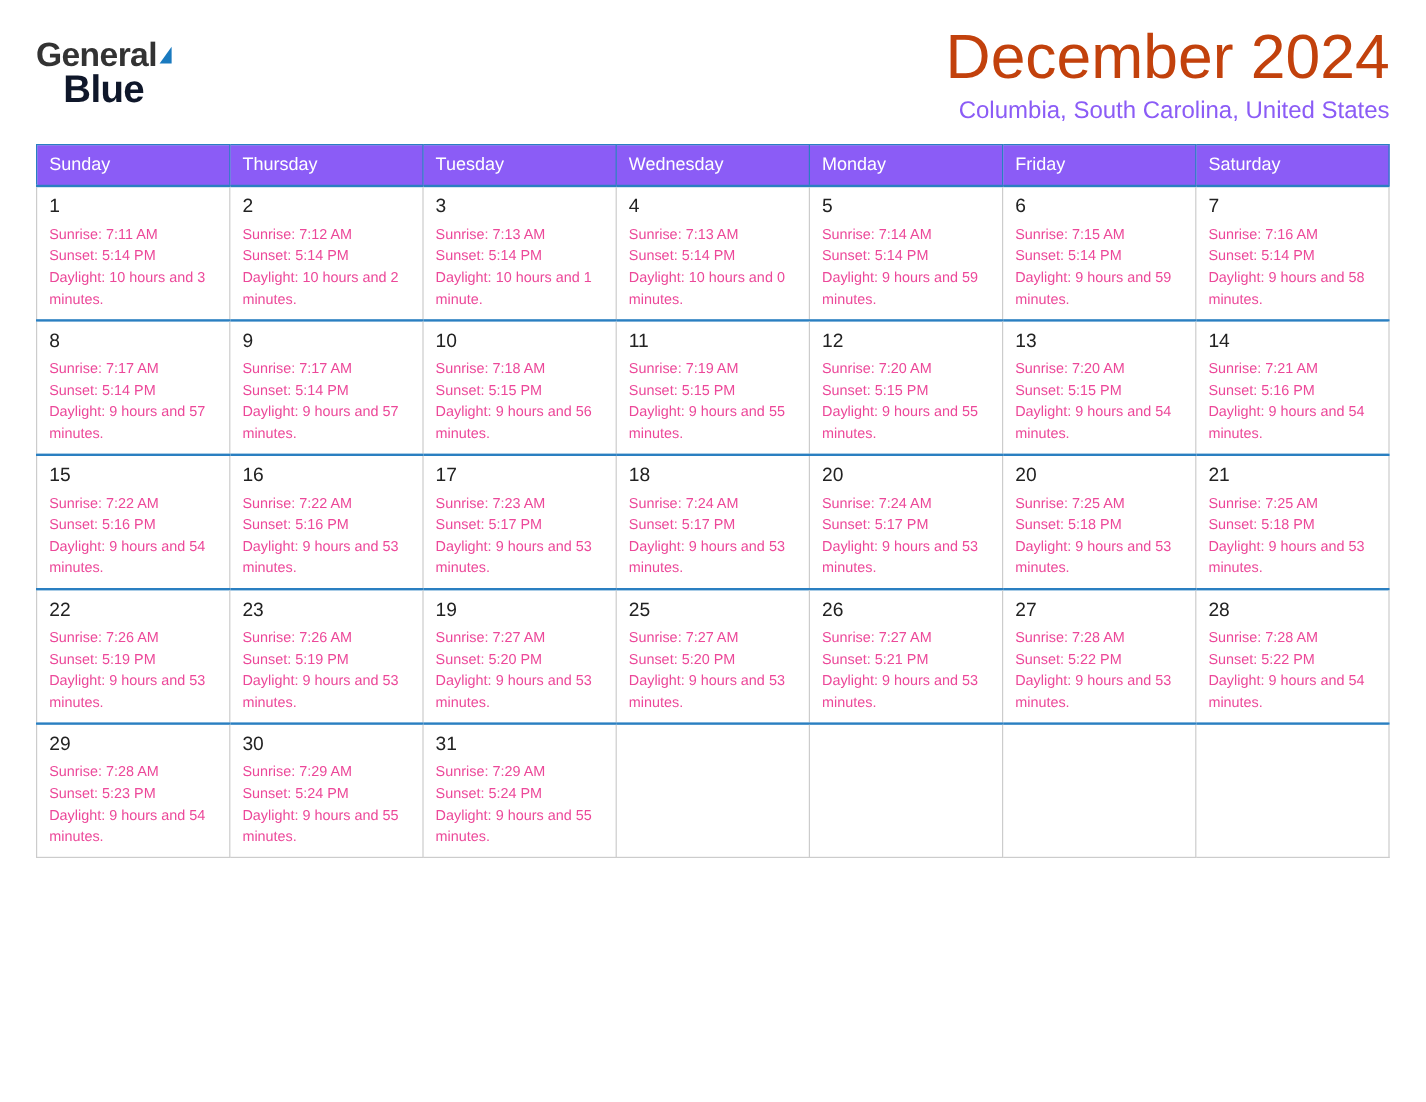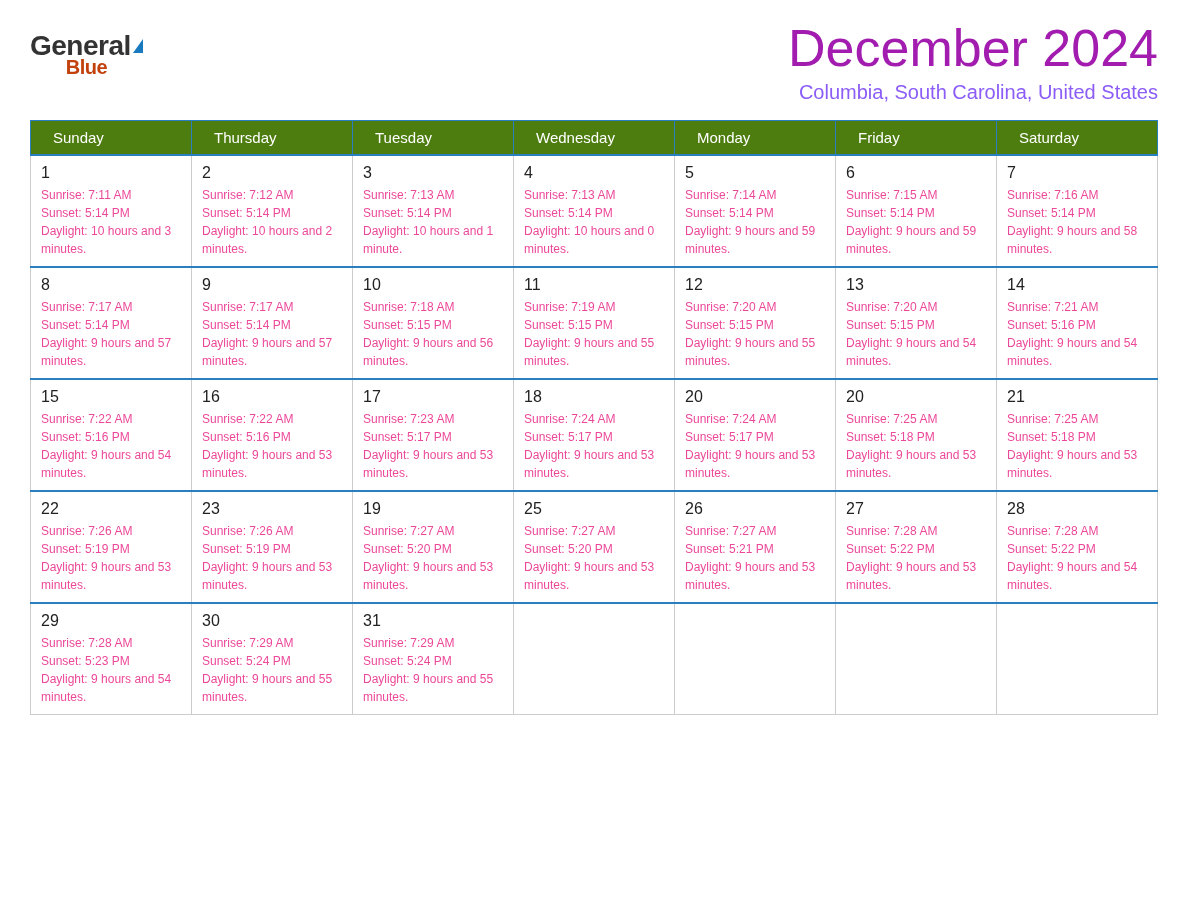--- a/index.html
+++ b/index.html
@@ -22,23 +22,23 @@
       align-items: center;
       margin-top: 10px;
     }
     .logo-text-general {
       font-size: 28px;
       font-weight: bold;
       color: #333;
       letter-spacing: -0.5px;
     }
     .logo-text-blue {
-      font-size: 20px;
+      font-size: 32px;
       font-weight: bold;
-      color: #c2410c;
+      color: #0f172a;
       letter-spacing: -0.5px;
       margin-top: -6px;
     }
     .logo-triangle {
       display: inline-block;
       width: 0;
       height: 0;
       border-left: 10px solid transparent;
       border-bottom: 14px solid #1a7abf;
       margin-left: 2px;
@@ -47,39 +47,39 @@
     .logo-line {
       display: flex;
       align-items: center;
     }
     .title-area {
       text-align: right;
     }
     .calendar-title {
       font-size: 52px;
       font-weight: normal;
-      color: #a21caf;
+      color: #c2410c;
       line-height: 1.1;
     }
     .calendar-subtitle {
       font-size: 20px;
       color: #8b5cf6;
       margin-top: 4px;
     }
     table {
       width: 100%;
       border-collapse: collapse;
       table-layout: fixed;
     }
     thead tr th {
-      background-color: #4d7c0f;
+      background-color: #8b5cf6;
       color: #fff;
       font-size: 15px;
       font-weight: normal;
-      padding: 8px 22px;
+      padding: 8px 10px;
       text-align: left;
       border: 1px solid #2a7fc1;
     }
     tbody tr td {
       vertical-align: top;
       padding: 8px 10px;
       border: 1px solid #ccc;
       font-size: 12.5px;
       color: #333;
       height: 110px;

